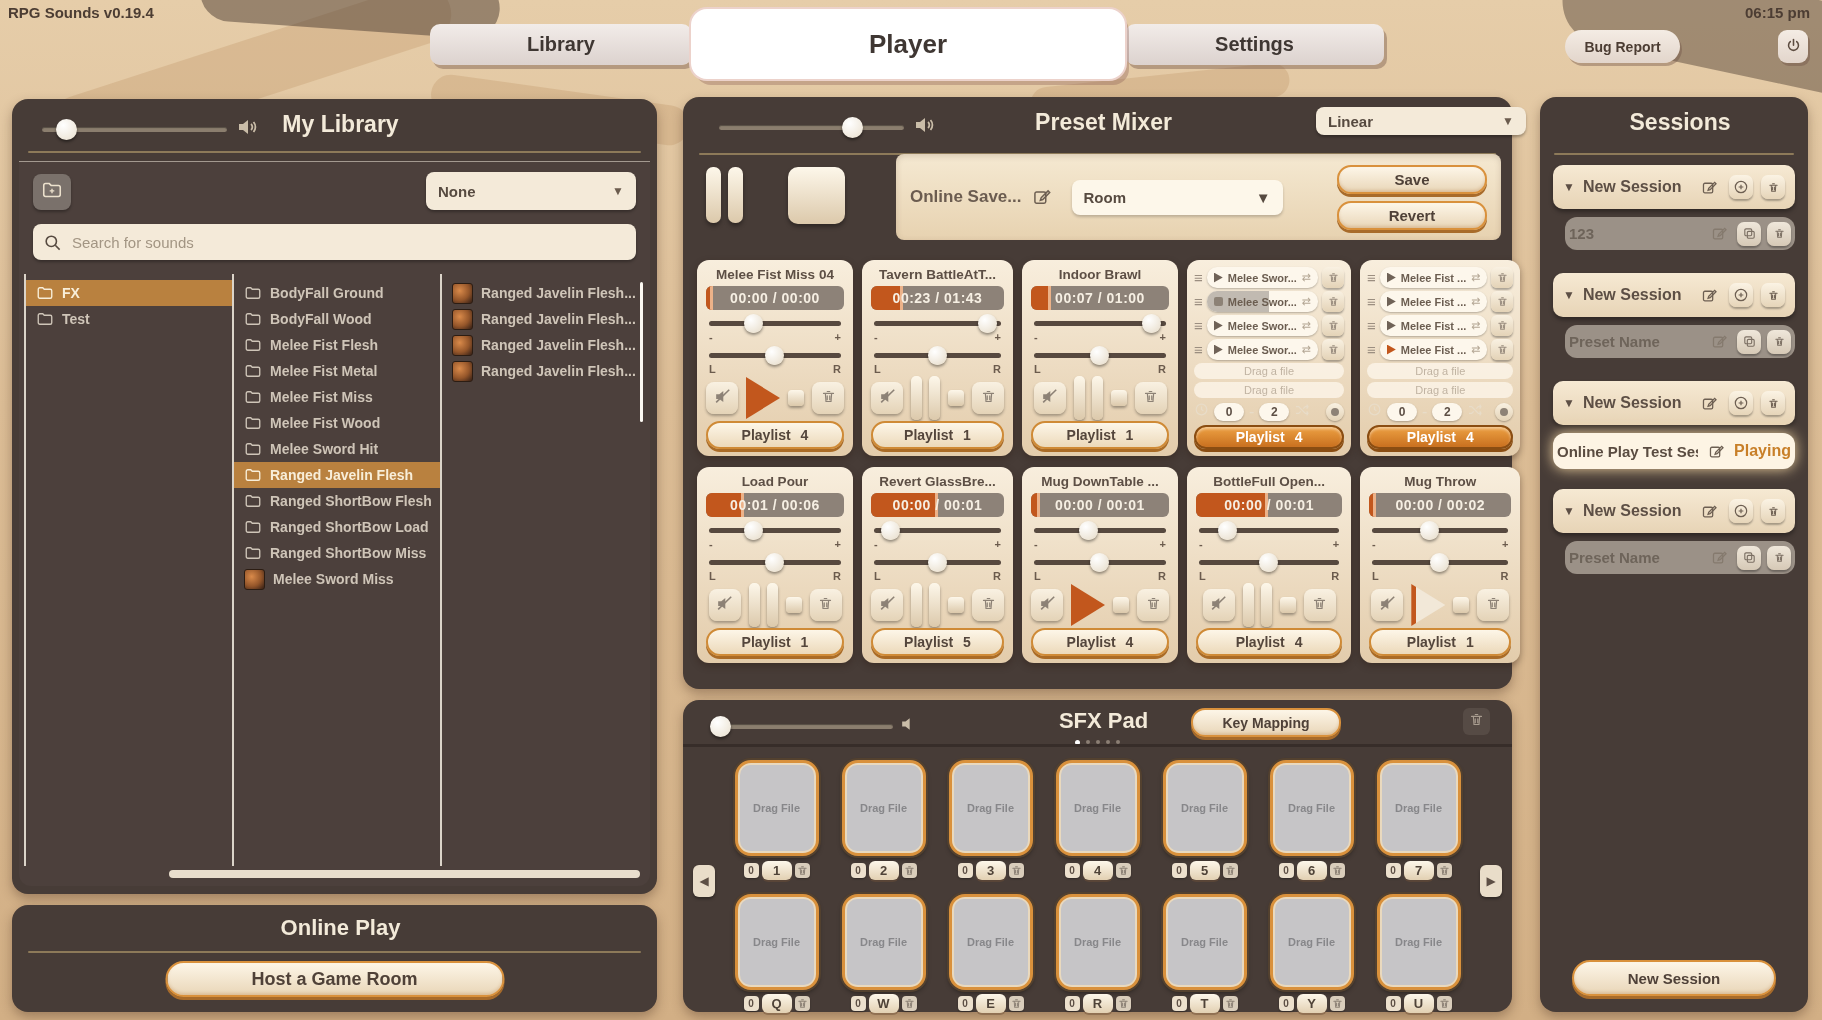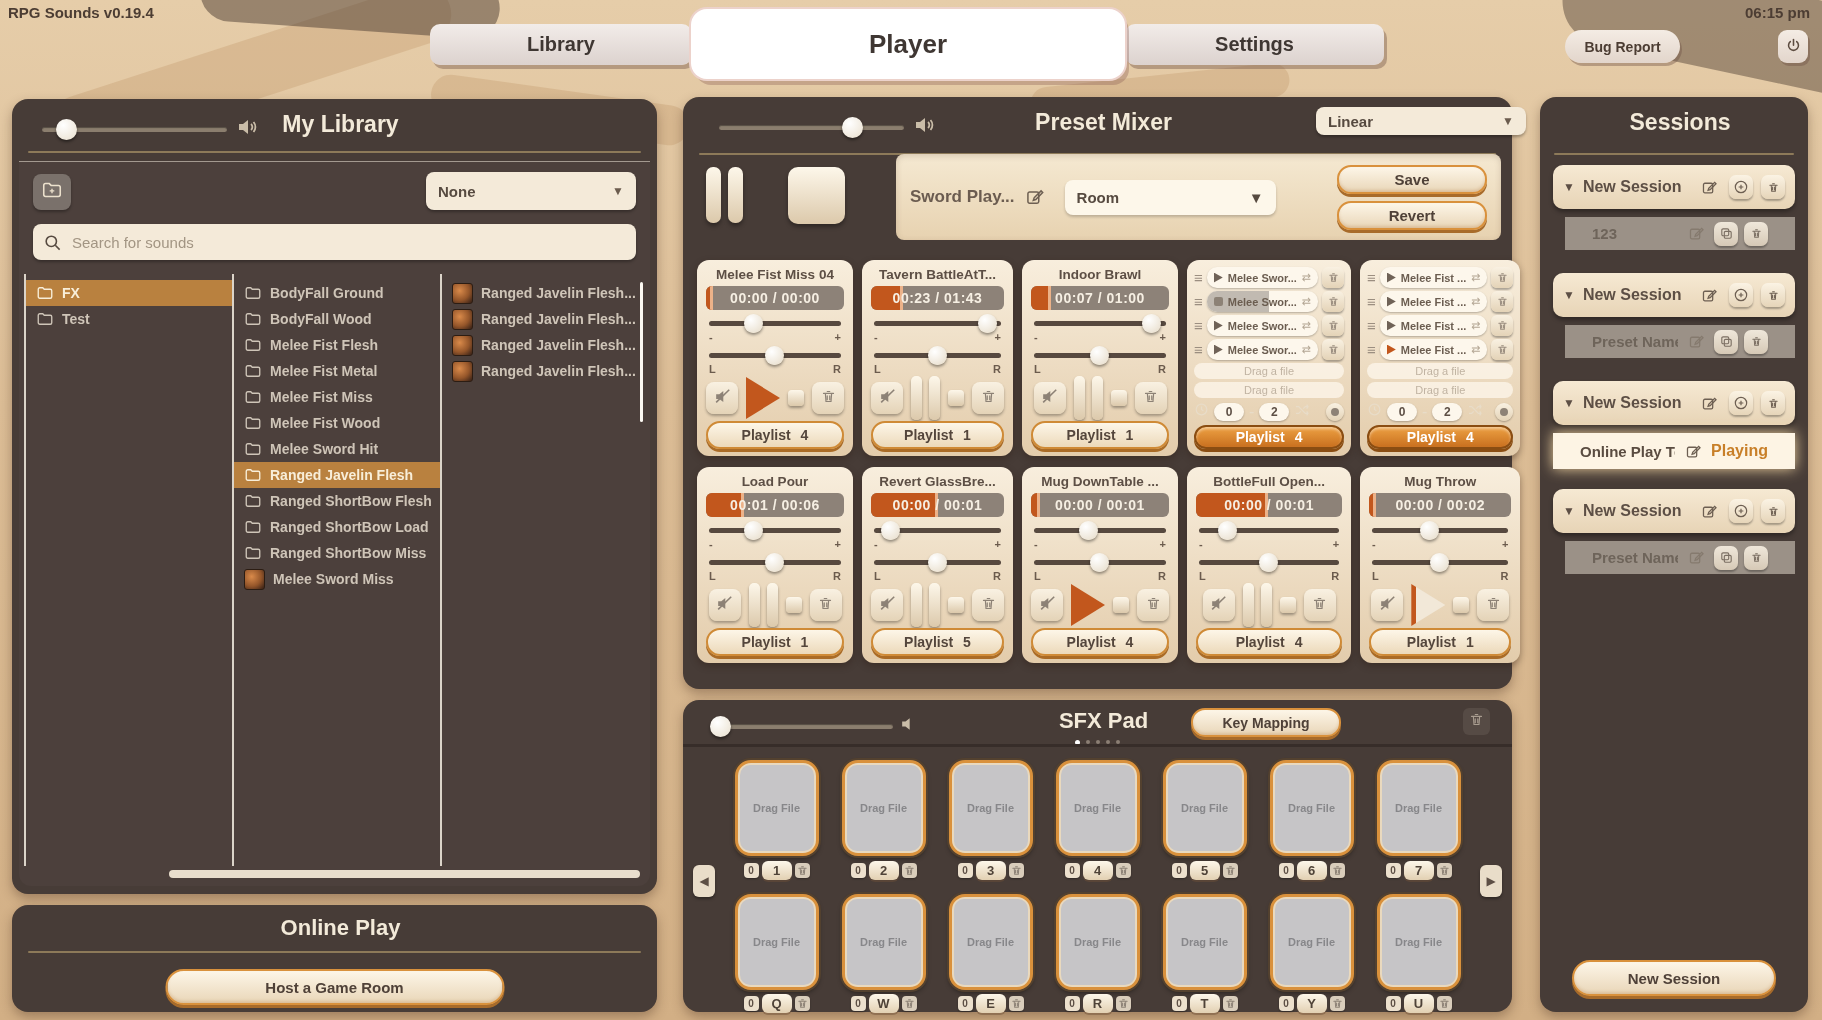--- a/index.html
+++ b/index.html
@@ -51,21 +51,21 @@
   .lrow.sel{background:#b9813f;color:#f8eed9;}
   .lrow .fico{flex:0 0 auto;display:flex;color:inherit;}
   .sprite{width:19px;height:19px;border-radius:3px;flex:0 0 auto;border:1px solid #2c1d13;
     background:radial-gradient(circle at 35% 35%,#d98a4a,#95562a 55%,#472a1a 90%);}
   #hscroll{position:absolute;left:150px;right:10px;bottom:8px;height:8px;background:#e9decd;border-radius:4px;}
 
   
   #opPanel{left:12px;top:905px;width:645px;height:107px;}
   .ring-btn{display:flex;align-items:center;justify-content:center;border-radius:18px;font-weight:bold;color:#4f4138;
     background:linear-gradient(#fdf6e8,#e9d6b8);border:2px solid #d9913c;box-shadow:0 3px 0 #a86b2a,inset 0 -2px 3px rgba(180,120,60,.25);}
-  #hostBtn{position:absolute;left:50%;transform:translateX(-50%);top:56px;width:335px;height:32px;font-size:15px;margin-top:8px;}
+  #hostBtn{position:absolute;left:50%;transform:translateX(-50%);top:56px;width:335px;height:32px;font-size:18px;}
 
   
   #mixPanel{left:683px;top:97px;width:829px;height:592px;}
   #mixDD{left:633px;top:10px;width:186px;height:28px;}
   .tallbar{position:absolute;width:15px;height:56px;border-radius:7px;background:linear-gradient(#fdf7ea,#dcc9ab);box-shadow:0 3px 4px rgba(0,0,0,.35);}
   #mixStop{position:absolute;left:105px;top:70px;width:57px;height:57px;border-radius:10px;background:linear-gradient(#fdf7ea,#dcc9ab);box-shadow:0 3px 4px rgba(0,0,0,.35);}
   #mixInset{position:absolute;left:213px;right:11px;top:57px;height:86px;border-radius:8px;
     background:linear-gradient(#f5e9d2,#e7d2b0);display:flex;align-items:center;gap:18px;padding:0 14px;box-shadow:inset 0 2px 6px rgba(90,60,40,.2);}
   #mixInset .oplabel{display:flex;align-items:center;gap:8px;color:#6b5c50;font-size:17px;font-weight:bold;}
   #roomDD{position:relative;width:187px;height:35px;display:flex;align-items:center;justify-content:space-between;padding:0 12px;background:#fdf7ea;border-radius:8px;color:#564a40;font-size:15px;font-weight:bold;box-shadow:0 2px 3px rgba(0,0,0,.2);}
@@ -127,22 +127,22 @@
   .arrow{position:absolute;top:165px;width:22px;height:32px;border-radius:6px;background:#e9ddc9;display:flex;align-items:center;justify-content:center;color:#5d4f45;font-size:12px;box-shadow:0 2px 3px rgba(0,0,0,.35);}
 
   
   #sesPanel{left:1540px;top:97px;width:268px;height:915px;}
   .ses-h{position:absolute;left:13px;right:13px;height:44px;border-radius:10px;background:linear-gradient(#f6e9d3,#e7d4b6);
     display:flex;align-items:center;gap:8px;padding:0 10px;box-sizing:border-box;box-shadow:0 3px 4px rgba(0,0,0,.35);}
   .ses-h .cap{color:#5d4f45;font-size:12px;}
   .ses-h .nm{flex:1;font-size:16px;font-weight:bold;color:#5d4f45;white-space:nowrap;overflow:hidden;}
   .icb{width:24px;height:24px;border-radius:7px;background:linear-gradient(#fbf3e4,#e6d5b9);box-shadow:0 2px 2px rgba(0,0,0,.3);display:flex;align-items:center;justify-content:center;color:#6d5f52;flex:0 0 auto;}
   .ic-plain{width:24px;height:24px;display:flex;align-items:center;justify-content:center;color:#6d5f52;flex:0 0 auto;}
-  .ses-i{position:absolute;left:25px;right:13px;height:33px;border-radius:0;background:#9b9187;
-    display:flex;align-items:center;gap:6px;padding:0 27px;box-sizing:border-box;}
+  .ses-i{position:absolute;left:25px;right:13px;height:33px;border-radius:12px;background:#9b9187;
+    display:flex;align-items:center;gap:6px;padding:0 4px;box-sizing:border-box;}
   .ses-i .nm{flex:1;font-size:15px;font-weight:bold;color:#6e645a;white-space:nowrap;overflow:hidden;}
   .ses-i .icb{background:linear-gradient(#efe7da,#d6c9b6);color:#7b6f63;}
   .ses-i.act{background:#fdf4e4;box-shadow:0 0 14px rgba(255,225,170,.9);height:36px;}
   .ses-i.act .nm{color:#5a4c41;font-size:15px;}
   .playing{color:#c87f28;font-size:16px;font-weight:bold;}
   #newSesBtn{position:absolute;left:50%;transform:translateX(-50%);top:863px;width:200px;height:32px;font-size:15px;}
 </style>
 </head>
 <body>
 
@@ -357,21 +357,21 @@
     <div id="mixDD" class="dd">
       <span>Linear</span>
         <span class="caret">▼</span>
     </div>
     <div class="divider" style="left:16px;right:16px;top:56px;"></div>
     <div class="tallbar" style="left:23px;top:70px;"></div>
     <div class="tallbar" style="left:45px;top:70px;"></div>
     <div id="mixStop"></div>
     <div id="mixInset">
       <div class="oplabel">
-        <span>Sword Play...</span>
+        <span>Online Save...</span>
         <span class="ic-plain">
             <svg width="20" height="20" viewBox="0 0 24 24">
               <rect x="3.5" y="6" width="13" height="13.5" rx="2" fill="none" stroke="currentColor" stroke-width="1.8"></rect>
               <path d="m11 13 8.3-8.3 1.9 1.9L12.9 15l-2.9 1Z" fill="none" stroke="currentColor" stroke-width="1.8"></path>
             </svg>
           </span>
       </div>
       <div id="roomDD">
         <span>Room</span>
           <span class="caret">▼</span>

